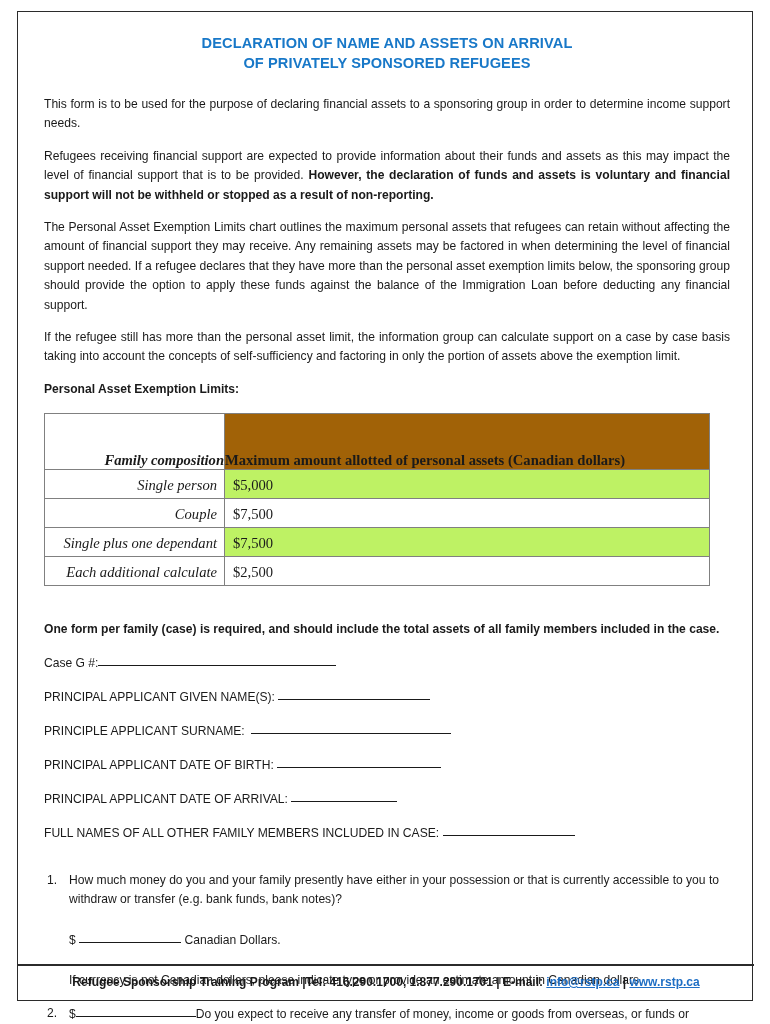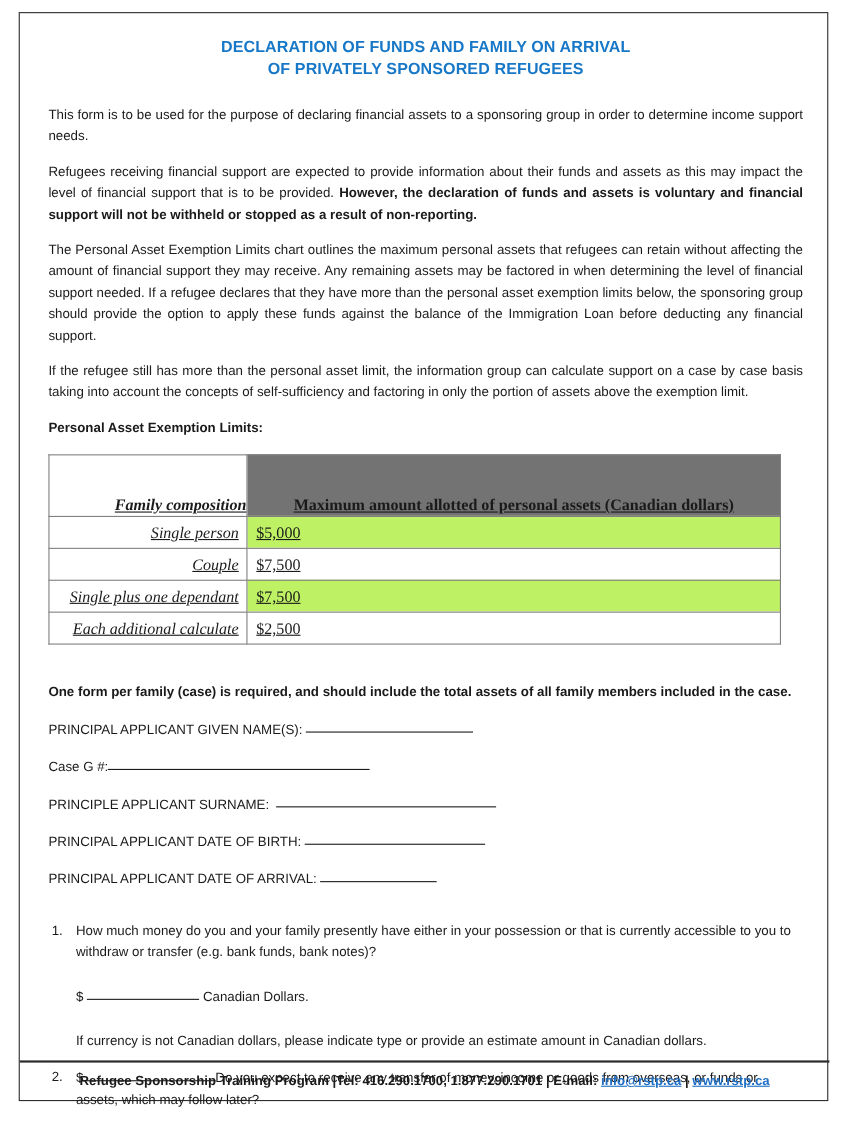--- a/index.html
+++ b/index.html
@@ -67,46 +67,45 @@
     margin: 2px 0 0 0;
   }
 
   
   .asset-table {
     border-collapse: collapse;
     width: 665px;
     margin: 14px 0 0 0;
     font-family: "Liberation Serif", serif;
     table-layout: fixed;
-    text-decoration: underline;
   }
   .asset-table td, .asset-table th {
     border: 1px solid #808080;
     padding: 0;
     vertical-align: bottom;
     font-size: 14.6px;
   }
   .asset-table col.c1 { width: 180px; }
   .asset-table col.c2 { width: 485px; }
 
   .th-family {
     text-align: right;
     font-style: italic;
     font-weight: bold;
     padding: 0 7px 7px 6px;
     height: 55px;
     background: #ffffff;
     font-size: 14.6px;
   }
   .th-max {
-    text-align: center;
+    text-align: left;
     font-weight: bold;
     padding: 0 6px 7px 8px;
     height: 55px;
-    background: #737373;
+    background: #a16207;
     font-size: 14.6px;
     white-space: nowrap;
   }
   .asset-table td.label {
     text-align: right;
     font-style: italic;
     padding: 3px 7px 4px 6px;
     height: 21px;
     background: #ffffff;
   }
@@ -196,21 +195,21 @@
   }
 </style>
 </head>
 <body>
 
 <div id="page">
 
   <div id="content">
 
     <div class="doc-title">
-      <span class="line">DECLARATION OF FUNDS AND FAMILY ON ARRIVAL</span>
+      <span class="line">DECLARATION OF NAME AND ASSETS ON ARRIVAL</span>
       <span class="line">OF PRIVATELY SPONSORED REFUGEES</span>
     </div>
 
     <p class="para first">This form is to be used for the purpose of declaring financial assets to a sponsoring group in order to determine income support needs.</p>
 
     <p class="para"><span>Refugees receiving financial support are expected to provide information about their funds and assets as this may impact the level of financial support that is to be provided. </span><b>However, the declaration of funds and assets is voluntary and financial support will not be withheld or stopped as a result of non-reporting.</b></p>
 
     <p class="para">The Personal Asset Exemption Limits chart outlines the maximum personal assets that refugees can retain without affecting the amount of financial support they may receive. Any remaining assets may be factored in when determining the level of financial support needed. If a refugee declares that they have more than the personal asset exemption limits below, the sponsoring group should provide the option to apply these funds against the balance of the Immigration Loan before deducting any financial support.</p>
 
     <p class="para">If the refugee still has more than the personal asset limit, the information group can calculate support on a case by case basis taking into account the concepts of self-sufficiency and factoring in only the portion of assets above the exemption limit.</p>
@@ -243,30 +242,31 @@
         </tr>
         <tr>
           <td class="label">Each additional calculate</td>
           <td class="value">$2,500</td>
         </tr>
       </tbody>
     </table>
 
     <div class="form-intro">One form per family (case) is required, and should include the total assets of all family members included in the case.</div>
 
+    <div class="field-row"><span>Case G #:</span><span class="blank" style="width: 238px;"></span></div>
+
     <div class="field-row"><span>PRINCIPAL APPLICANT GIVEN NAME(S):</span>&nbsp;<span class="blank" style="width: 152px;"></span></div>
 
-    <div class="field-row"><span>Case G #:</span><span class="blank" style="width: 238px;"></span></div>
-
     <div class="field-row"><span>PRINCIPLE APPLICANT SURNAME:</span>&nbsp;&nbsp;<span class="blank" style="width: 200px;"></span></div>
 
     <div class="field-row"><span>PRINCIPAL APPLICANT DATE OF BIRTH:</span>&nbsp;<span class="blank" style="width: 164px;"></span></div>
 
     <div class="field-row"><span>PRINCIPAL APPLICANT DATE OF ARRIVAL:</span>&nbsp;<span class="blank" style="width: 106px;"></span></div>
 
+    <div class="field-row"><span>FULL NAMES OF ALL OTHER FAMILY MEMBERS INCLUDED IN CASE:</span>&nbsp;<span class="blank" style="width: 132px;"></span></div>
 
     <div class="qlist">
 
       <div class="qitem">
         <span class="qnum">1.</span>
         <span>How much money do you and your family presently have either in your possession or that is currently accessible to you to withdraw or transfer (e.g. bank funds, bank notes)?</span>
       </div>
 
       <div class="q-sub"><span>$</span>&nbsp;<span class="blank" style="width: 102px;"></span><span> Canadian Dollars.</span></div>
 

